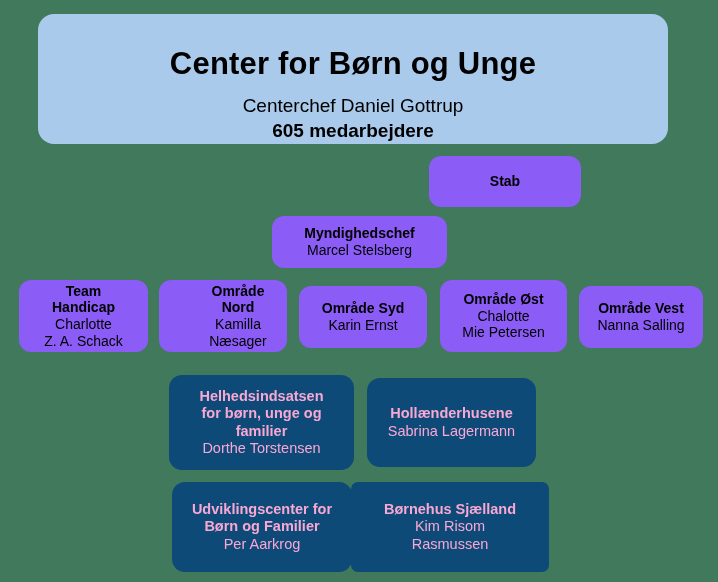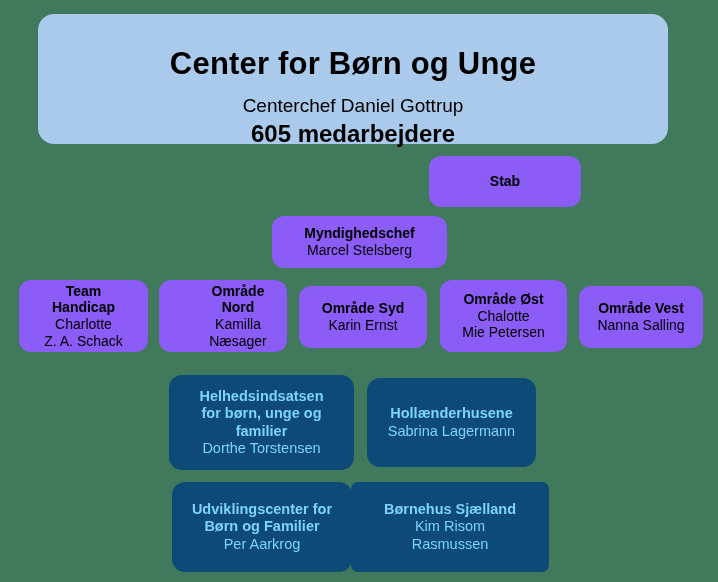--- a/index.html
+++ b/index.html
@@ -48,40 +48,40 @@
   .node.root .title {
     font-size: 31px;
     letter-spacing: 0.2px;
     margin-bottom: 12px;
   }
   .node.root .person {
     font-size: 19px;
     margin-bottom: 3px;
   }
   .node.root .count {
-    font-size: 24px;
+    font-size: 19px;
     font-weight: bold;
   }
 
   
   .node.green {
     background: #8b5cf6;
     color: #000000;
   }
   .node.green .title {
     font-size: 14px;
   }
   .node.green .person {
     font-size: 14px;
   }
 
   
   .node.blue {
     background: #0d4a78;
-    color: #7dd3fc;
+    color: #f9a8d4;
     border-radius: 13px;
   }
   .node.blue .title {
     font-size: 14.5px;
   }
   .node.blue .person {
     font-size: 14.5px;
   }
 </style>
 </head>

